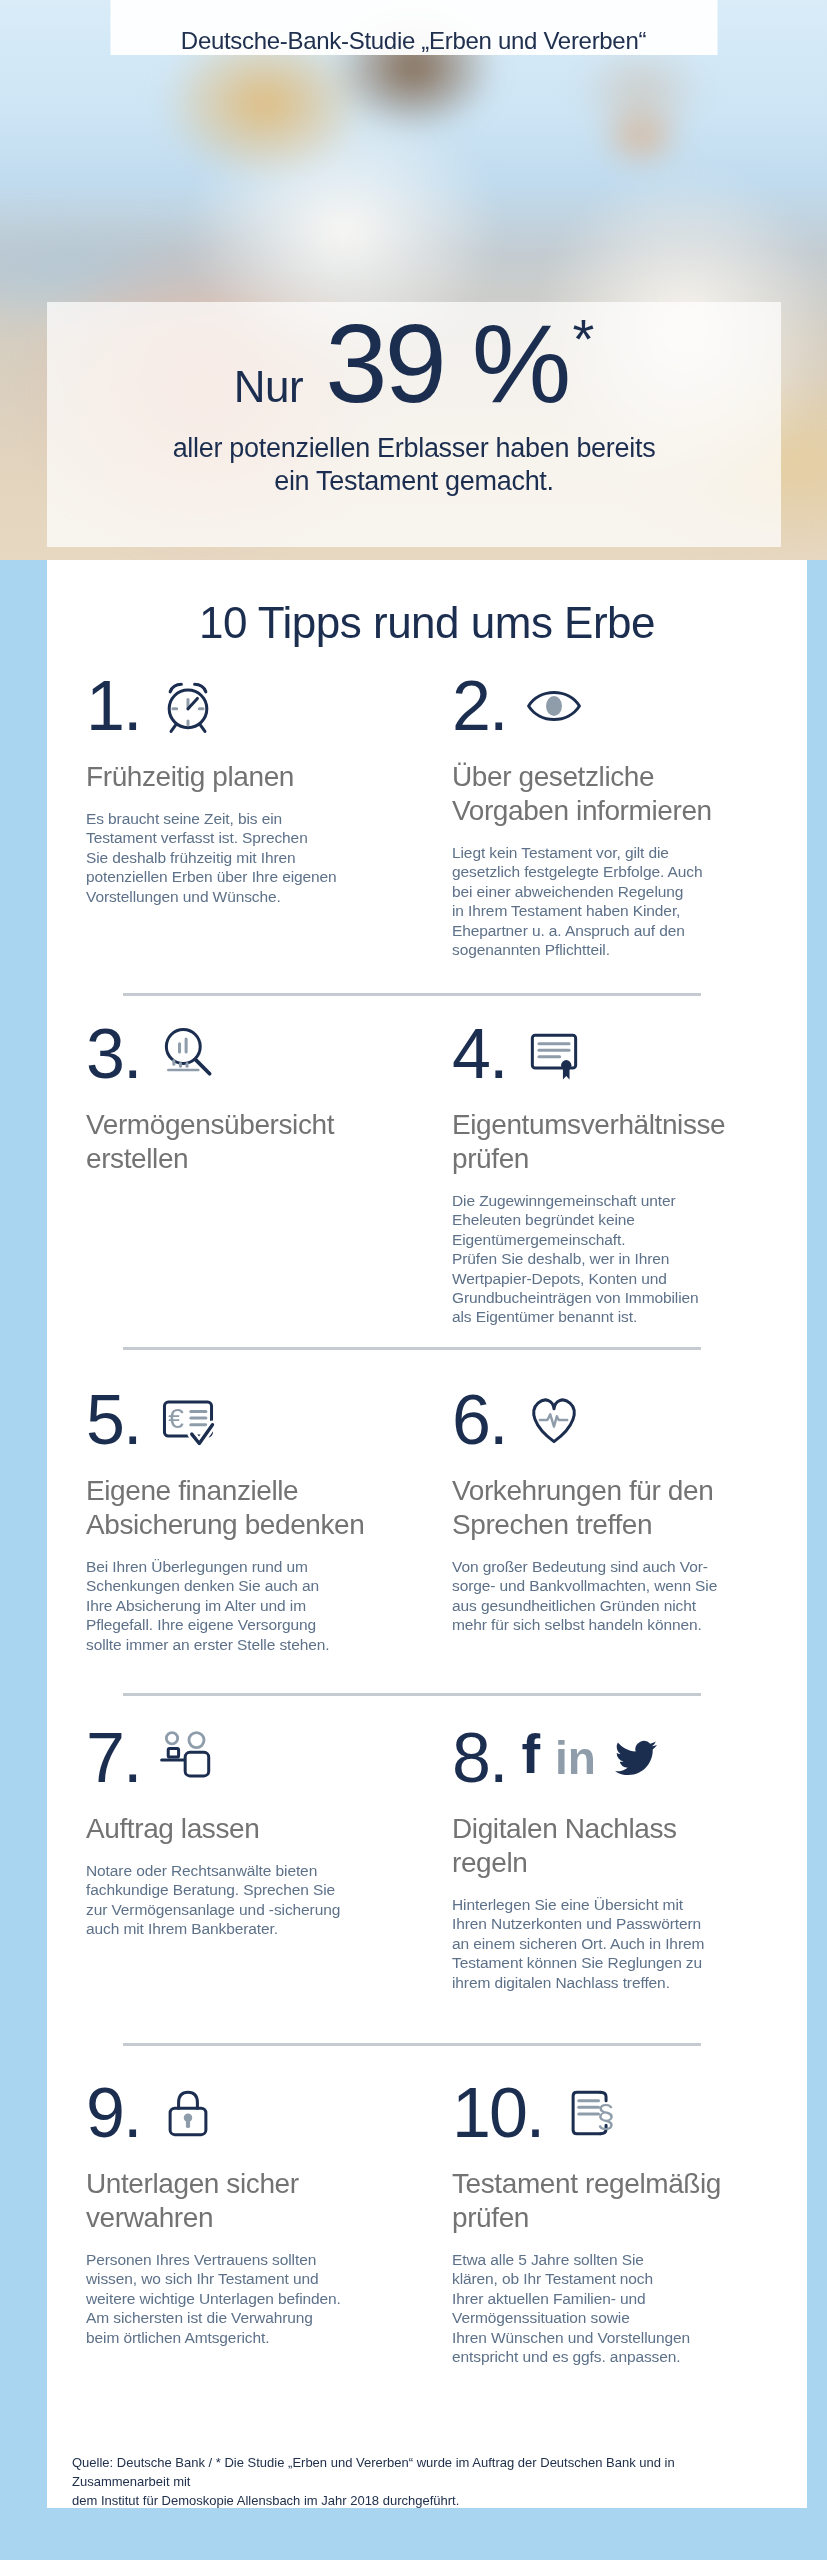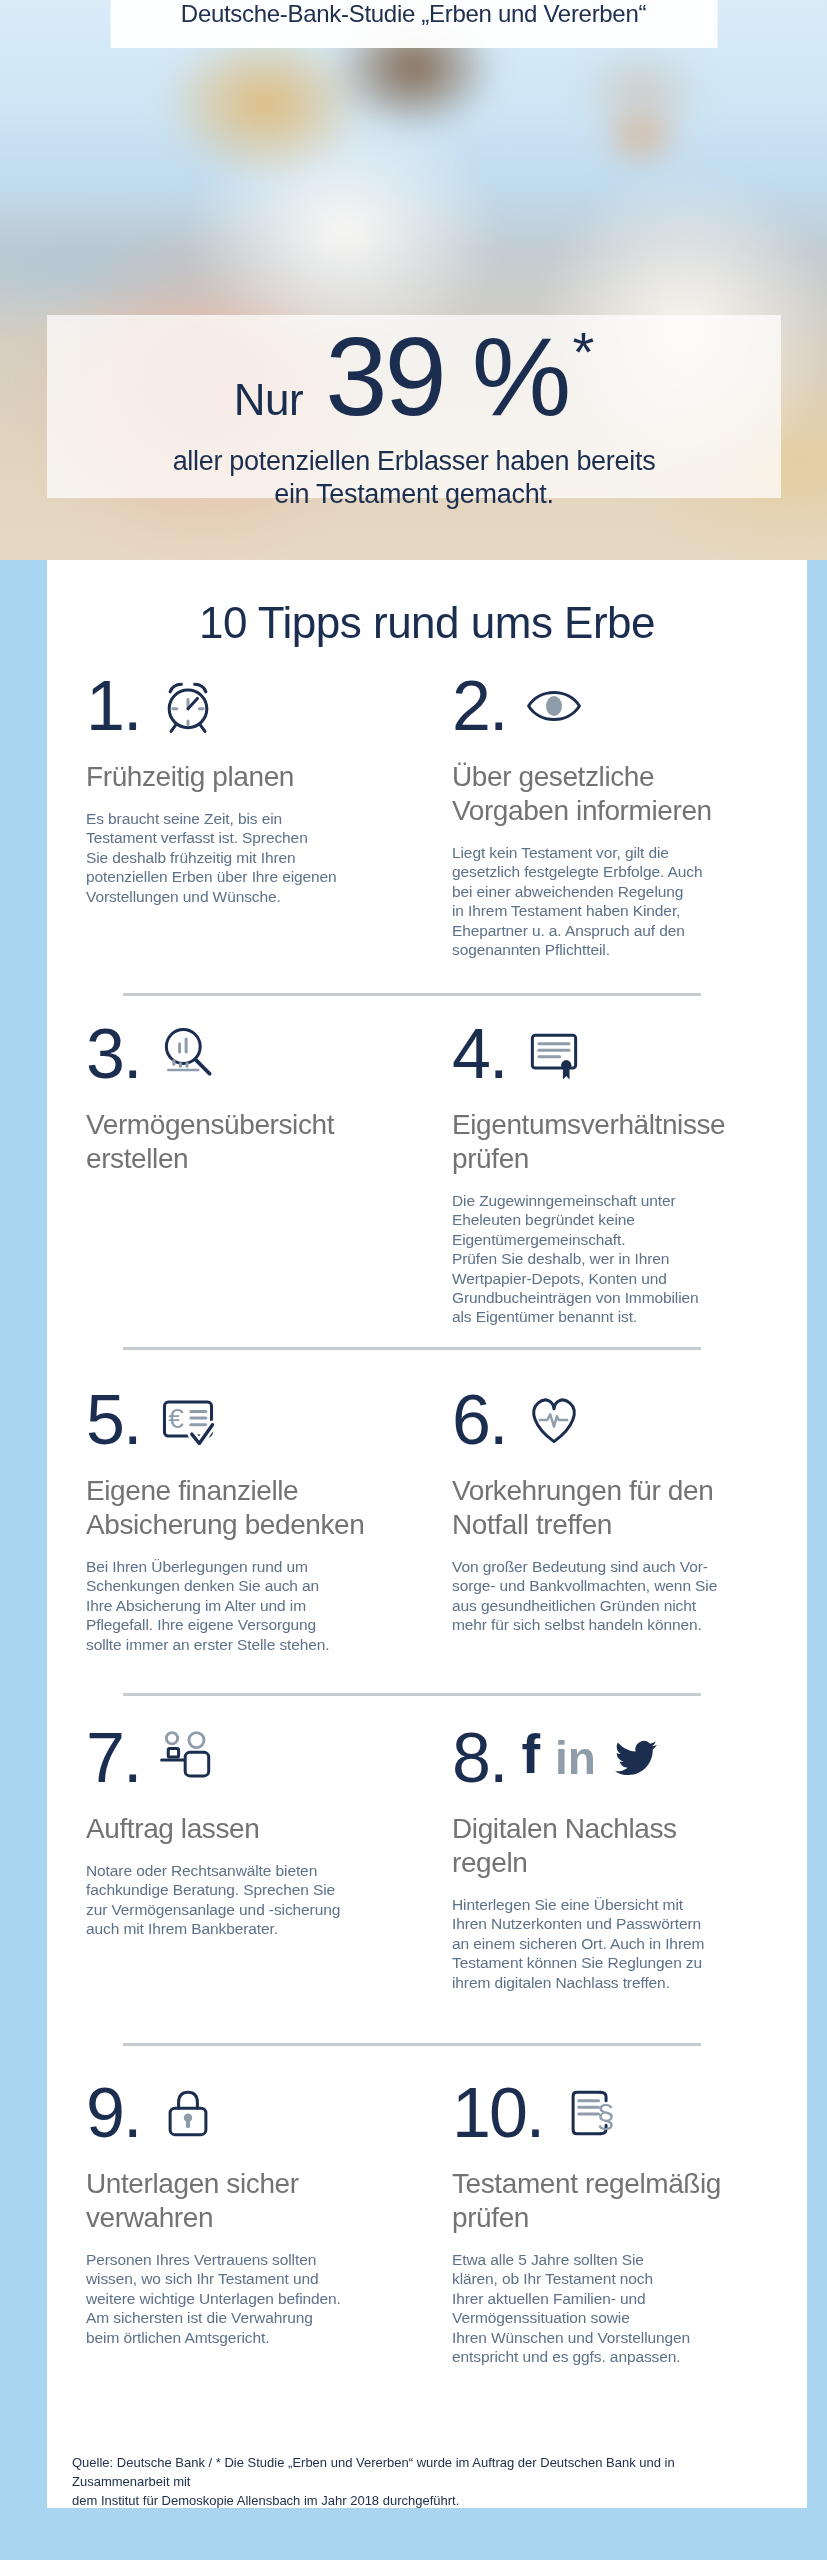--- a/index.html
+++ b/index.html
@@ -15,26 +15,26 @@
       radial-gradient(ellipse 120px 95px at 50% 15%, rgba(118,87,60,.9), rgba(118,87,60,0) 70%),
       radial-gradient(ellipse 210px 180px at 42% 42%, rgba(252,250,246,.95), rgba(252,250,246,0) 75%),
       radial-gradient(ellipse 250px 230px at 26% 68%, rgba(230,178,158,.85), rgba(230,178,158,0) 72%),
       radial-gradient(ellipse 95px 70px at 76% 19%, rgba(205,204,199,.95), rgba(205,204,199,0) 70%),
       radial-gradient(ellipse 60px 52px at 76% 26%, rgba(216,178,146,.95), rgba(216,178,146,0) 72%),
       radial-gradient(ellipse 200px 220px at 81% 58%, rgba(250,247,241,.95), rgba(250,247,241,0) 75%),
       radial-gradient(ellipse 230px 130px at 94% 80%, rgba(228,206,160,.95), rgba(228,206,160,0) 75%),
       radial-gradient(ellipse 420px 70px at 15% 48%, rgba(176,198,212,.8), rgba(176,198,212,0) 80%);}
 
   
-  .header-box{position:absolute;left:50%;transform:translateX(-50%);top:0;width:607px;height:48px;
-      background:rgba(255,255,255,.95);display:flex;align-items:flex-start;justify-content:center;}
+  .header-box{position:absolute;left:50%;transform:translateX(-50%);top:0;width:607px;height:55px;
+      background:rgba(255,255,255,.95);display:flex;align-items:flex-end;justify-content:center;}
   .header-title{font-size:24px;color:#20304f;letter-spacing:-.3px;}
 
   
-  .stat-box{position:absolute;left:47px;top:315px;width:734px;height:183px;background:rgba(255,255,255,.72);
+  .stat-box{position:absolute;left:47px;top:302px;width:734px;height:245px;background:rgba(255,255,255,.72);
       text-align:center;color:#1c2e50;}
   .stat-line{display:flex;justify-content:center;align-items:baseline;margin-top:6px;}
   .stat-prefix{font-size:44px;margin-right:22px;letter-spacing:-.5px;}
   .stat-value{font-size:112px;font-weight:300;line-height:1;letter-spacing:-3px;}
   .stat-star{font-size:56px;font-weight:300;position:relative;top:-44px;margin-left:4px;}
   .stat-sub{margin-top:12px;font-size:27px;line-height:33px;white-space:pre-line;letter-spacing:-.3px;}
 
   
   .card{position:absolute;left:47px;top:560px;width:760px;height:1948px;background:#ffffff;}
   .section-title{position:absolute;top:38px;left:0;width:100%;text-align:center;font-size:44px;
@@ -207,21 +207,21 @@
 
     <div class="tip pos-t6">
       <div class="tip-num-row">
         <span class="tip-num">6.</span>
         <svg class="icn" width="64" height="64" viewBox="0 0 68 68">
           <path d="M34 57 C12 41 8 24 17 16 C25 9 33 14 34 22 C35 14 43 9 51 16 C60 24 56 41 34 57 Z"></path>
           <path class="g" d="M19 34 H27 L30 28 L34 41 L37 30 L39 34 H48" stroke-width="2.6"></path>
         </svg>
       </div>
       <div class="tip-head">Vorkehrungen für den
-Notfall treffen</div>
+Sprechen treffen</div>
       <div class="tip-body">Von großer Bedeutung sind auch Vor-
 sorge- und Bankvollmachten, wenn Sie
 aus gesundheitlichen Gründen nicht
 mehr für sich selbst handeln können.</div>
     </div>
 
     <div class="divider pos-d3"></div>
 
     <div class="tip pos-t7">
       <div class="tip-num-row">

